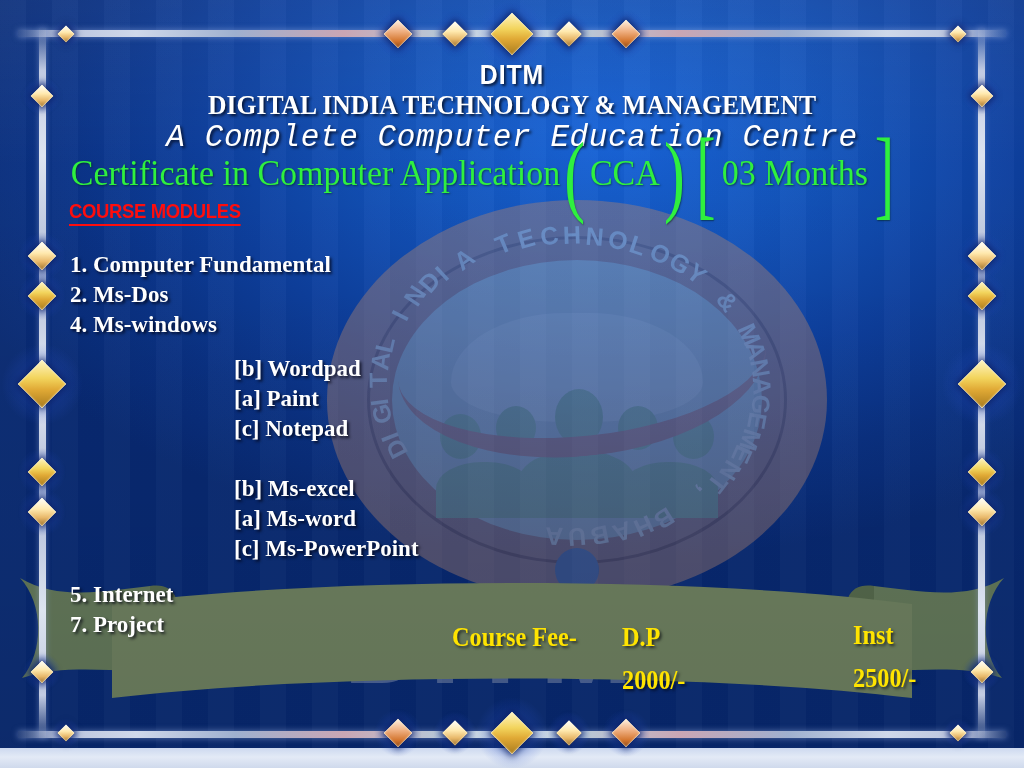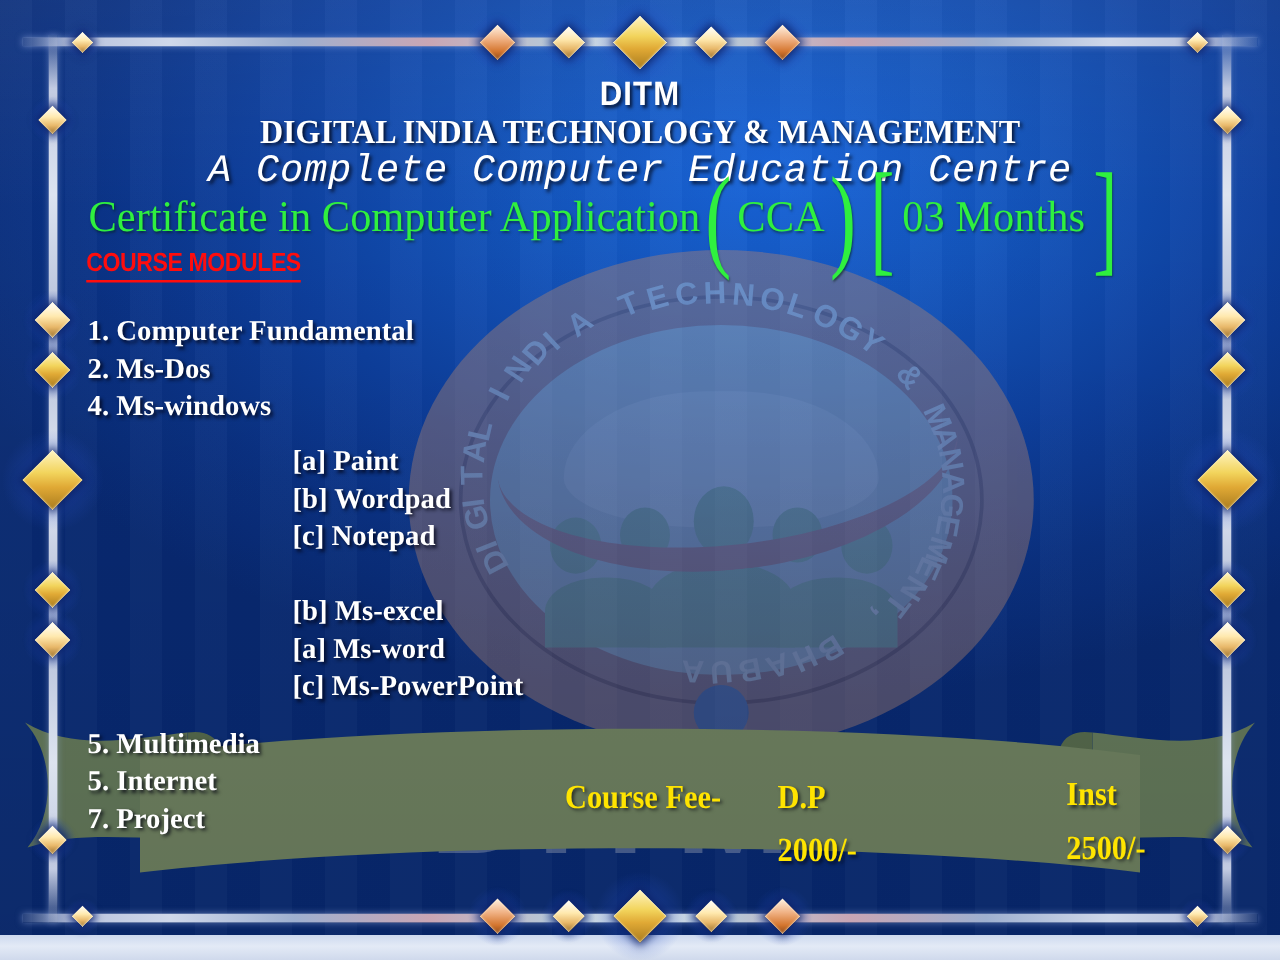--- a/index.html
+++ b/index.html
@@ -275,30 +275,29 @@
 
   <div class="title"><span>Certificate in Computer Application</span><span class="bigpar">(</span><span>CCA</span><span class="bigpar">)</span><span class="bigbr">[</span><span>03 Months</span><span class="bigbr">]</span></div>
 
   <div class="modlabel">COURSE MODULES</div>
 
   <div class="mods" id="module-list">
       <div class="mrow">1. Computer Fundamental</div>
       <div class="mrow">2. Ms-Dos</div>
       <div class="mrow">4. Ms-windows</div>
       <div class="sp"></div>
+      <div class="mrow sub">[b] Wordpad</div>
       <div class="mrow sub">[a] Paint</div>
-      <div class="mrow sub">[b] Wordpad</div>
       <div class="mrow sub">[c] Notepad</div>
       <div class="sp2"></div>
       <div class="sp"></div>
       <div class="mrow sub">[b] Ms-excel</div>
       <div class="mrow sub">[a] Ms-word</div>
       <div class="mrow sub">[c] Ms-PowerPoint</div>
       <div class="sp2"></div>
-      <div class="mrow">5. Multimedia</div>
       <div class="mrow">5. Internet</div>
       <div class="mrow">7. Project</div>
     </div>
 
   <div class="fee" id="fee-label">Course Fee-</div>
   <div class="fee" id="fee-dp">D.P</div>
   <div class="fee" id="fee-dp-amt">2000/-</div>
   <div class="fee" id="fee-inst">Inst</div>
   <div class="fee" id="fee-inst-amt">2500/-</div>
 

